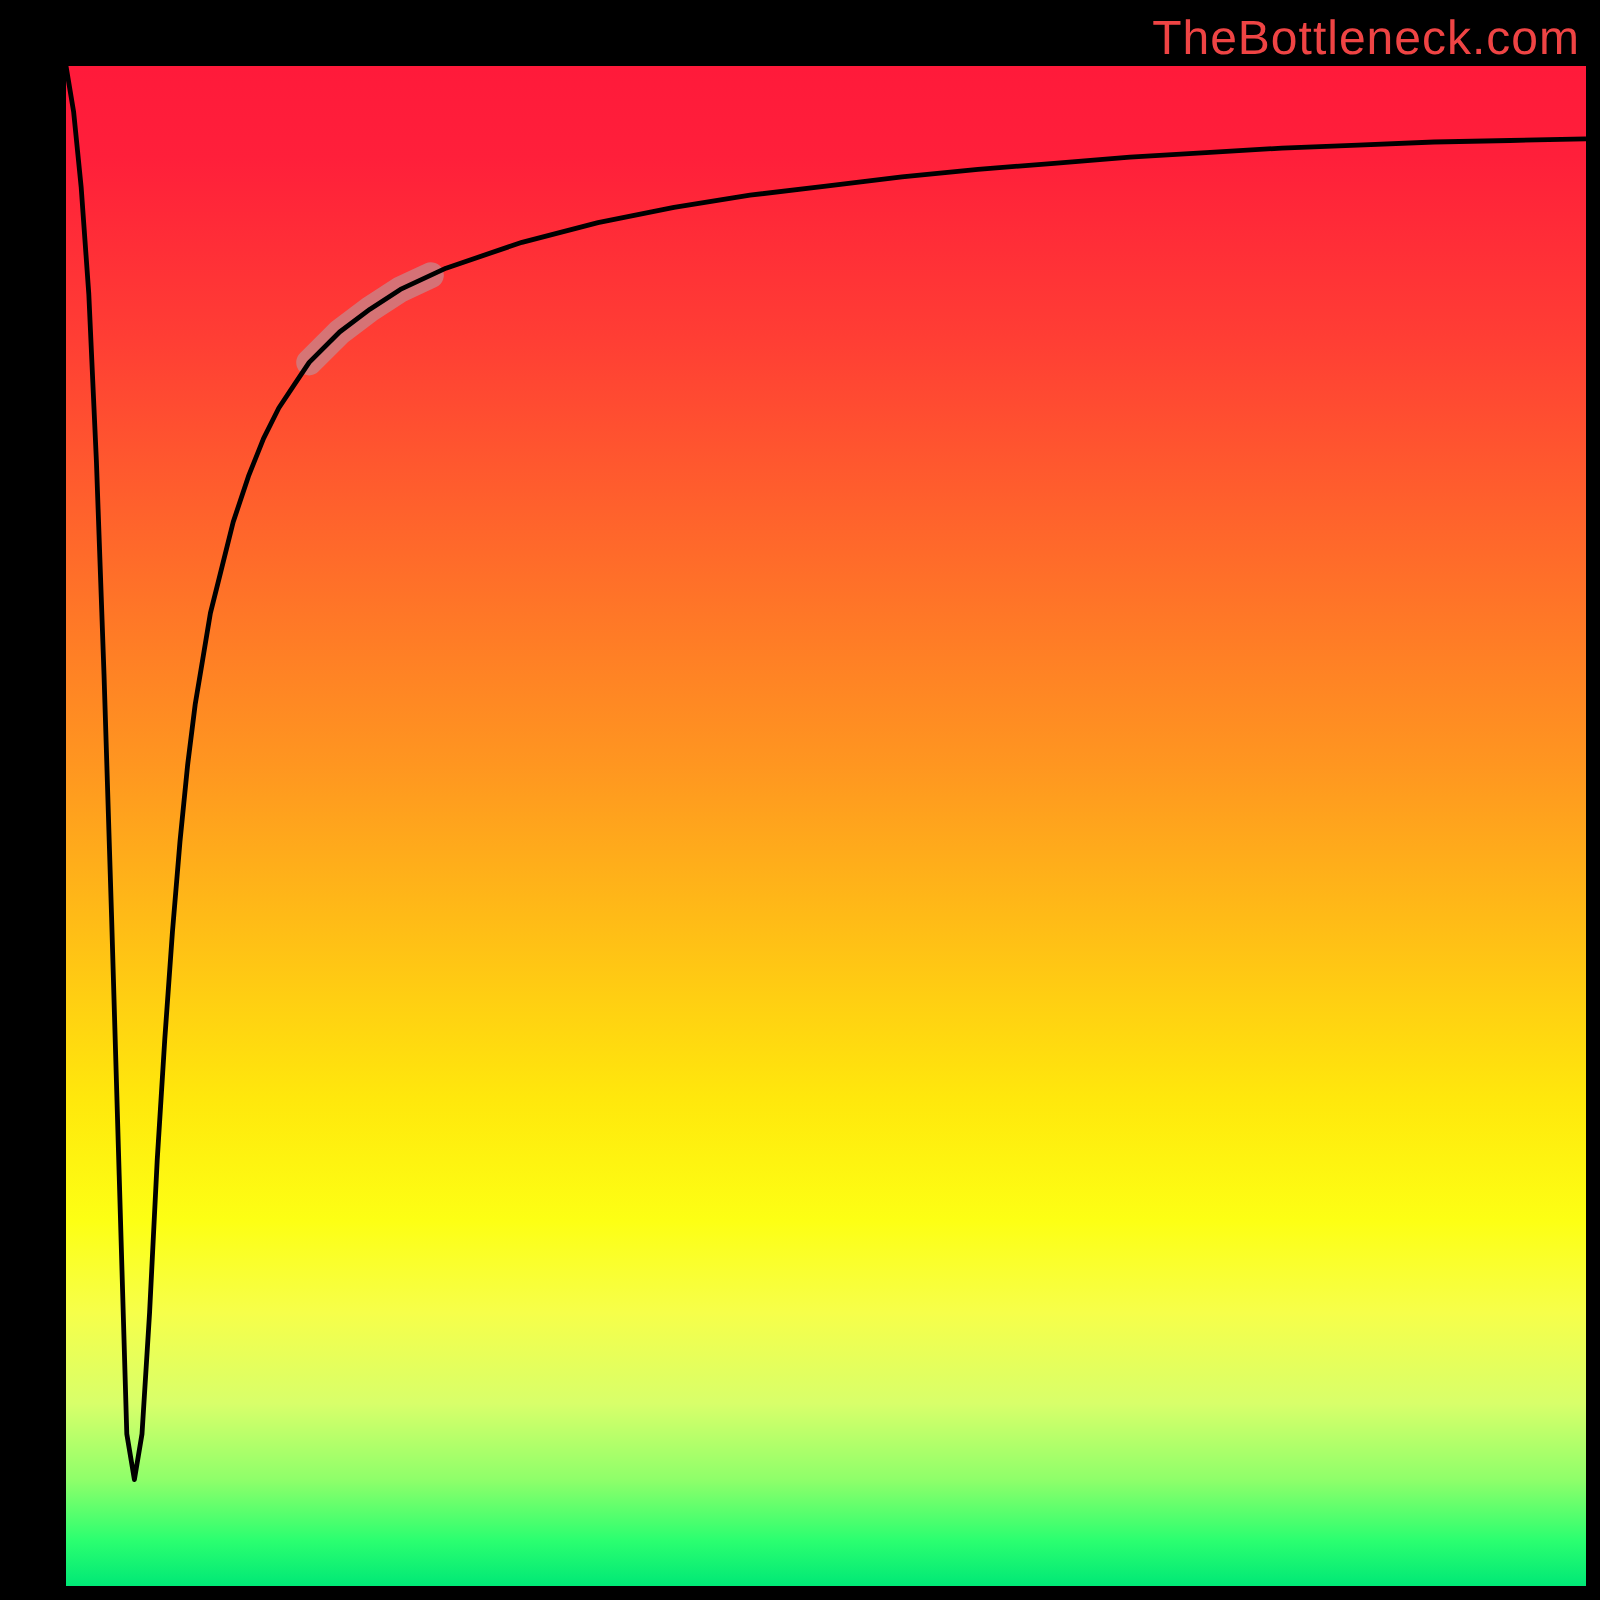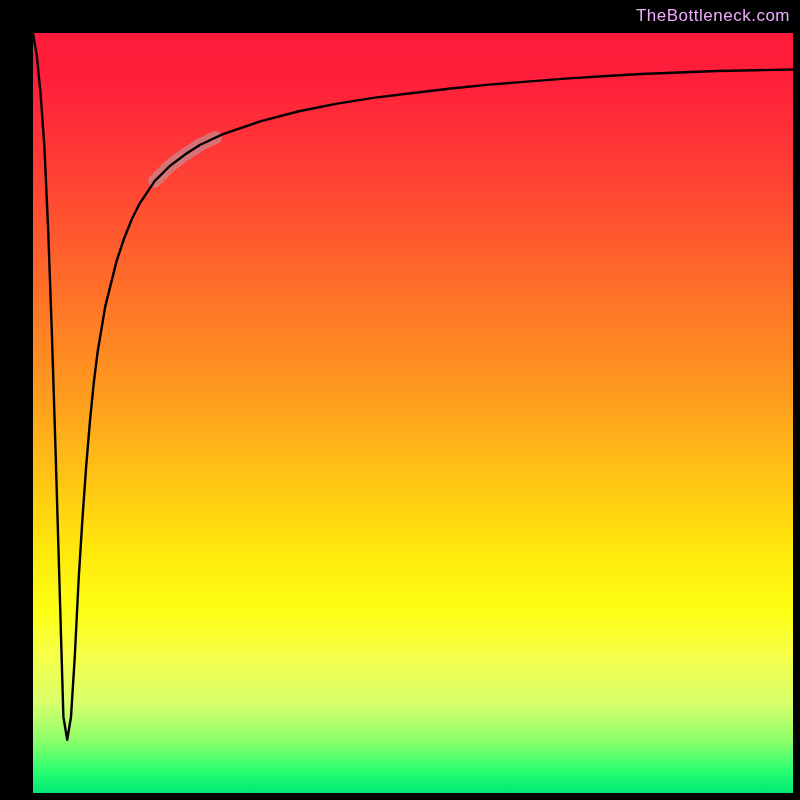--- a/index.html
+++ b/index.html
@@ -38,22 +38,22 @@
       #d8ff6a 88%,
       #8fff6a 93%,
       #2bff70 97%,
       #00e876 100%
     );
   }
   .watermark {
     position: absolute;
     top: 6px;
     right: 10px;
-    color: #f0abfc;
-    font-size: 17px;
+    color: #ef4444;
+    font-size: 24px;
     letter-spacing: 0.5px;
     font-weight: 500;
     user-select: none;
     text-align: right;
   }
   svg.curve {
     position: absolute;
     left: 33px;
     top: 33px;
     width: 760px;

